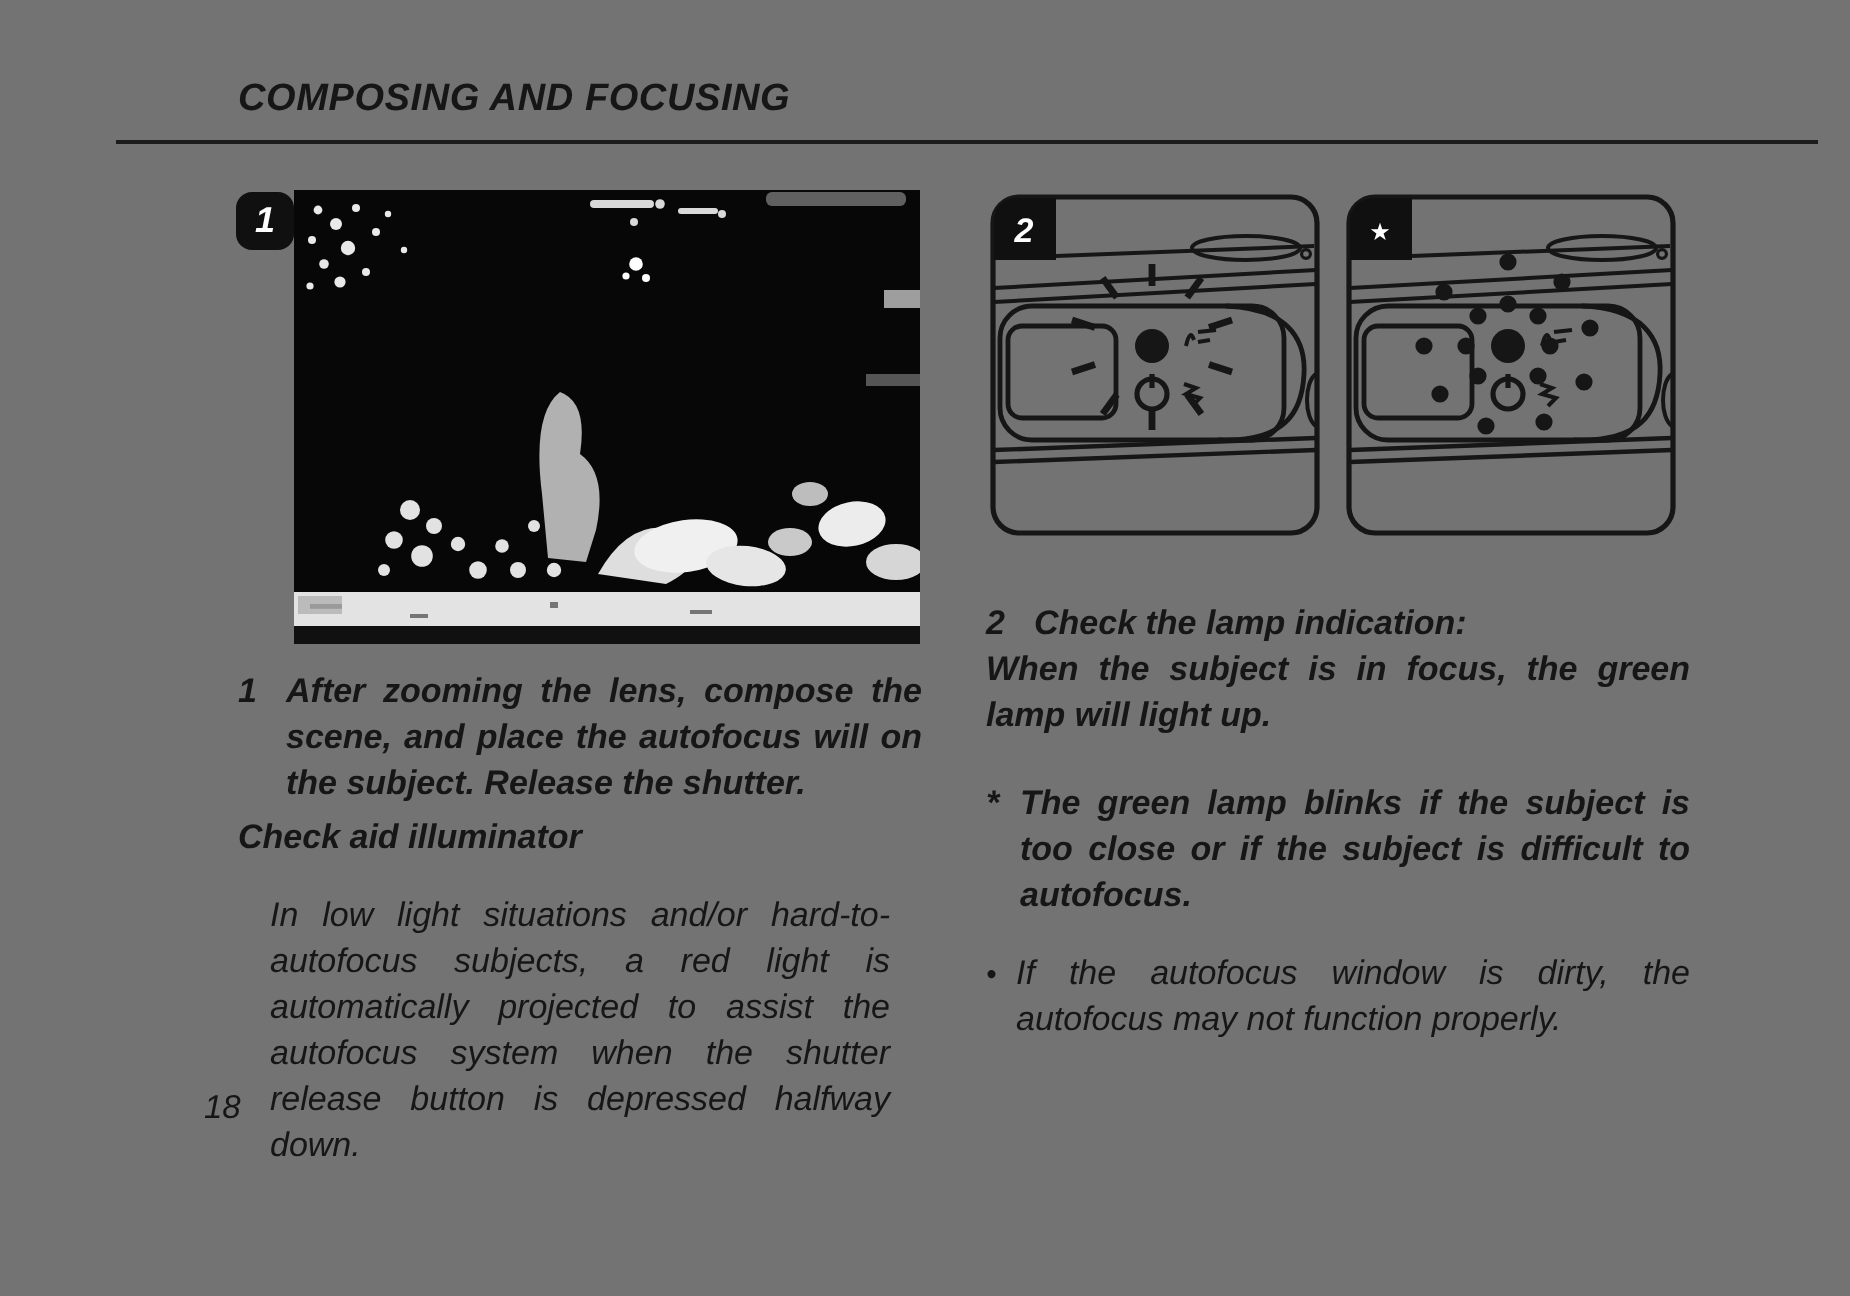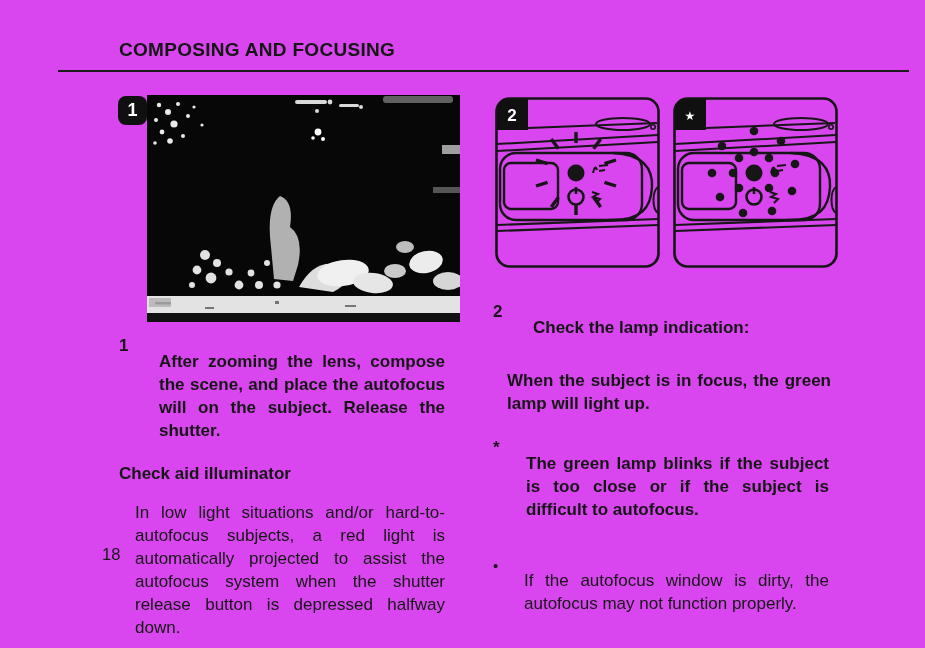--- a/index.html
+++ b/index.html
@@ -1,19 +1,20 @@
 <!DOCTYPE html>
 <html><head>
 <meta charset="utf-8">
 <style>
   html,body{margin:0;padding:0;background:#efefef;}
   .page{
-    position:relative;width:925px;height:648px;background:#d946ef;
+    position:relative;width:925px;height:648px;background:#737373;
     font-family:"Liberation Sans","DejaVu Sans",sans-serif;color:#161616;
     overflow:hidden;
+    font-style:italic;
   }
   .page-title{
     position:absolute;left:119px;top:39px;font-size:19px;font-weight:700;
     letter-spacing:.3px;white-space:nowrap;
   }
   .title-rule{position:absolute;left:58px;top:70px;width:851px;height:2.4px;background:#1c1c1c;}
 
   .badge{
     position:absolute;width:29px;height:29px;background:#101010;border-radius:8px;
     color:#fff;font-weight:700;font-size:18px;display:flex;align-items:center;justify-content:center;
@@ -24,27 +25,27 @@
   .fig{position:absolute;top:97px;width:165px;height:171px;}
   .fig-2{left:495px;}
   .fig-3{left:673px;}
 
   .textcol{position:absolute;line-height:23px;font-size:17px;}
   .left-col{left:119px;top:334px;width:342px;}
   .right-col{left:493px;top:300px;width:352px;}
 
   .hang{display:flex;align-items:flex-start;}
   .hang .marker{flex:0 0 24px;font-weight:700;}
-  .hang p{margin:16px;flex:1;text-align:justify;}
+  .hang p{margin:0;flex:1;text-align:justify;}
   .bold, .bold p{font-weight:700;}
 
   .focus-heading{font-weight:700;margin-top:4px;}
   .focus-body{margin:16px;text-align:justify;}
 
-  .step2-body{margin:14px;text-align:justify;font-weight:700;}
+  .step2-body{margin:0;text-align:justify;font-weight:700;}
   .note-star{margin-top:21px;}
   .note-star .marker{flex:0 0 17px;}
   .note-bullet{margin-top:16px;}
   .note-bullet .marker{flex:0 0 15px;font-weight:400;font-size:15px;padding-top:1px;}
 
   .page-number{position:absolute;left:102px;top:545px;font-size:16.5px;}
 
   svg .ln{stroke:#161616;fill:none;}
 </style>
 </head>

